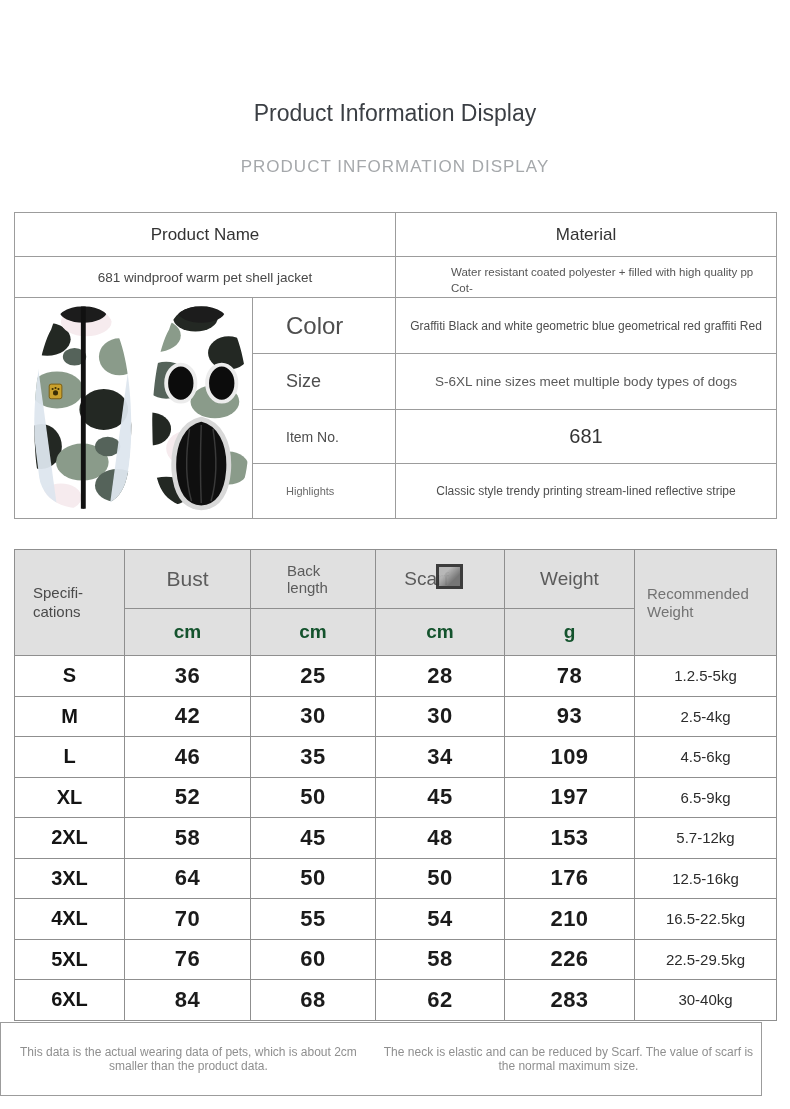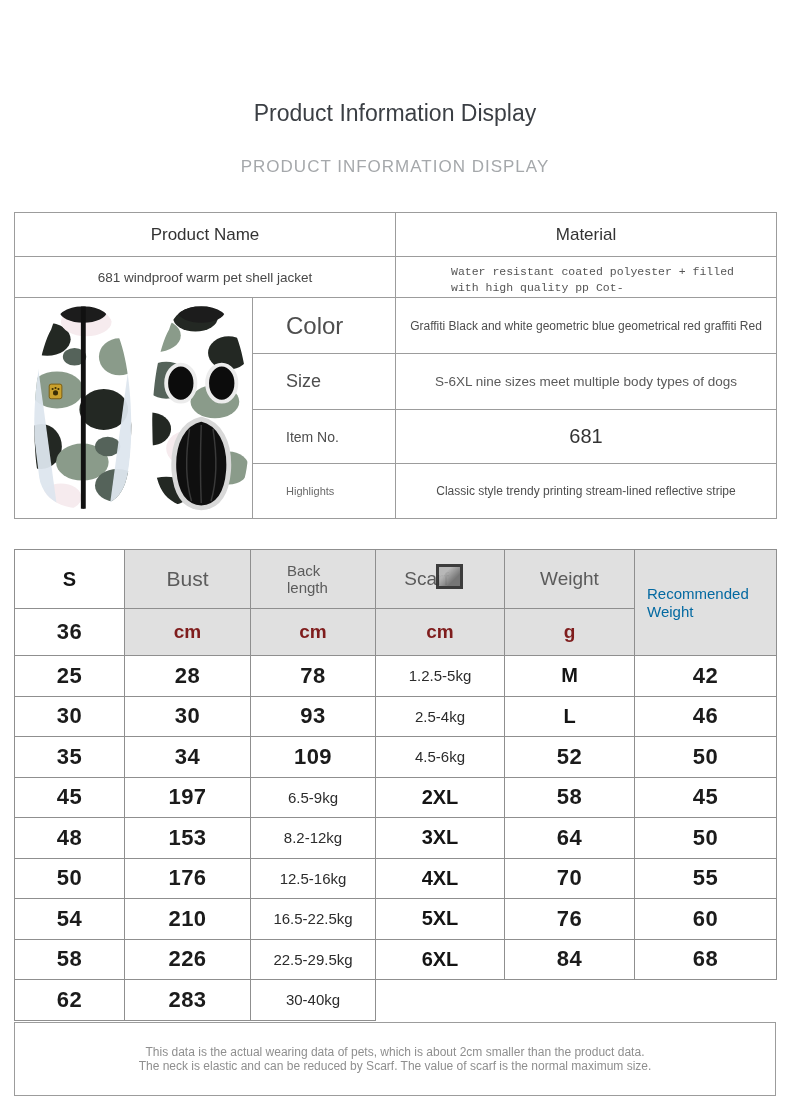--- a/index.html
+++ b/index.html
@@ -18,21 +18,21 @@
               grid-template-rows:44px 41px 56px 56px 54px 55px;
               border-top:1px solid #9c9c9c;border-left:1px solid #9c9c9c;}
   .c{border-right:1px solid #9c9c9c;border-bottom:1px solid #9c9c9c;
      display:flex;align-items:center;justify-content:center;box-sizing:border-box;
      background:#fff;}
   .hd{font-size:17px;color:#333;}
   .span2{grid-column:1/3;}
   .pn-value{font-size:13.5px;color:#474747;}
   .mat-value{justify-content:flex-start;align-items:flex-start;padding:7px 10px 0 55px;
              font-size:11.5px;line-height:1.4;color:#555;display:block;}
-  .mat-value span{display:block;font-family:Liberation Mono, monospace;}
+  .mat-value span{display:block;}
   .img-cell{grid-row:3/7;grid-column:1;padding:2px;}
   .lbl{justify-content:flex-start;padding-left:33px;color:#4e4e4e;}
   .lbl-color{font-size:24px;}
   .lbl-size{font-size:18px;}
   .lbl-item{font-size:14px;}
   .lbl-high{font-size:11px;color:#6a6a6a;}
   .val{font-size:12px;color:#4e4e4e;text-align:center;padding:0 14px;}
   .val-size{font-size:13.5px;color:#5a5a5a;}
   .val-item{font-size:20px;color:#333;}
 
@@ -41,39 +41,39 @@
               display:grid;
               grid-template-columns:110px 126px 125px 129px 130px 142px;
               grid-template-rows:59px 47px repeat(9,40.5px);
               border-top:1px solid #8f8f8f;border-left:1px solid #8f8f8f;}
   .size-table .c{border-right:1px solid #8f8f8f;border-bottom:1px solid #8f8f8f;}
   .th{background:#e0e0e0;color:#5b5b5b;}
   .spec-cell{grid-row:1/3;justify-content:flex-start;align-items:center;
              padding-left:18px;font-size:15px;color:#4a4a4a;}
   .spec-cell span{display:block;width:62px;line-height:1.25;}
   .rec-cell{grid-row:1/3;grid-column:6;justify-content:flex-start;padding-left:12px;
-            font-size:15px;color:#0369a1;}
+            font-size:15px;color:#737373;}
   .rec-cell span{display:block;width:110px;line-height:1.2;}
   .h-bust{font-size:21px;}
   .h-back{font-size:15px;}
   .h-back span{display:block;width:52px;line-height:1.15;text-align:left;}
   .h-scarf{font-size:19px;position:relative;}
   .h-weight{font-size:19px;}
-  .unit{font-weight:bold;font-size:19px;color:#7f1d1d;}
+  .unit{font-weight:bold;font-size:19px;color:#14532d;}
   .artifact{display:inline-block;width:21px;height:19px;border:3px solid #2f2f2f;
             background:linear-gradient(135deg,#b5b5b5 30%,#6e6e6e 70%);
             position:relative;left:-13px;top:-3px;opacity:.92;}
   .sz{font-weight:bold;font-size:20px;color:#141414;}
   .num{font-weight:bold;font-size:22px;color:#1b1b1b;letter-spacing:.5px;}
   .rec{font-size:15px;color:#2c2c2c;}
 
   
-  .notes{position:absolute;left:14px;top:1022px;width:762px;height:74px;
+  .notes{position:absolute;left:0;top:1022px;width:762px;height:74px;
          box-sizing:border-box;border:1px solid #9c9c9c;background:#fff;
-         display:flex;flex-direction:column;justify-content:center;
+         display:flex;flex-direction:row;justify-content:center;
          align-items:center;}
   .note-line{font-size:12px;color:#8f8f8f;text-align:center;}
 </style>
 </head>
 <body>
 
 <div class="page">
 
   <div class="title">Product Information Display</div>
   <div class="subtitle">PRODUCT INFORMATION DISPLAY</div>
@@ -159,20 +159,23 @@
     <div class="c val val-size" style="grid-row:4;grid-column:3">S-6XL nine sizes meet multiple body types of dogs</div>
 
     <div class="c lbl lbl-item" style="grid-row:5;grid-column:2">Item No.</div>
     <div class="c val val-item" style="grid-row:5;grid-column:3">681</div>
 
     <div class="c lbl lbl-high" style="grid-row:6;grid-column:2">Highlights</div>
     <div class="c val" style="grid-row:6;grid-column:3">Classic style trendy printing stream-lined reflective stripe</div>
   </div>
 
   <div class="size-table">
+    <div class="c th spec-cell" style="grid-column:1">
+      <span>Specifi-cations</span>
+    </div>
     <div class="c th h-bust" style="grid-row:1;grid-column:2">Bust</div>
     <div class="c th h-back" style="grid-row:1;grid-column:3">
       <span>Back length</span>
     </div>
     <div class="c th h-scarf" style="grid-row:1;grid-column:4">
       <span>Scarf</span>
       <span class="artifact"></span>
     </div>
     <div class="c th h-weight" style="grid-row:1;grid-column:5">Weight</div>
     <div class="c th rec-cell">
@@ -198,32 +201,33 @@
     <div class="c num">93</div>
     <div class="c rec">2.5-4kg</div>
 
     <div class="c sz">L</div>
     <div class="c num">46</div>
     <div class="c num">35</div>
     <div class="c num">34</div>
     <div class="c num">109</div>
     <div class="c rec">4.5-6kg</div>
 
+    <div class="c sz">XL</div>
     <div class="c num">52</div>
     <div class="c num">50</div>
     <div class="c num">45</div>
     <div class="c num">197</div>
     <div class="c rec">6.5-9kg</div>
 
     <div class="c sz">2XL</div>
     <div class="c num">58</div>
     <div class="c num">45</div>
     <div class="c num">48</div>
     <div class="c num">153</div>
-    <div class="c rec">8.2-12kg</div>
+    <div class="c rec">5.7-12kg</div>
 
     <div class="c sz">3XL</div>
     <div class="c num">64</div>
     <div class="c num">50</div>
     <div class="c num">50</div>
     <div class="c num">176</div>
     <div class="c rec">12.5-16kg</div>
 
     <div class="c sz">4XL</div>
     <div class="c num">70</div>

